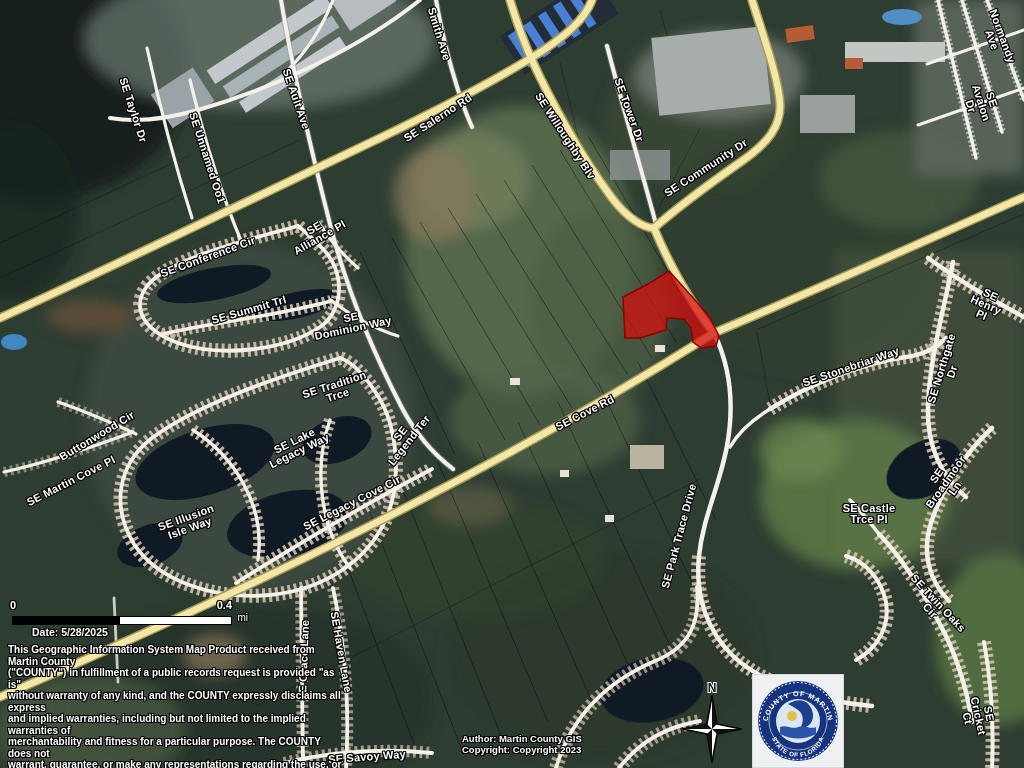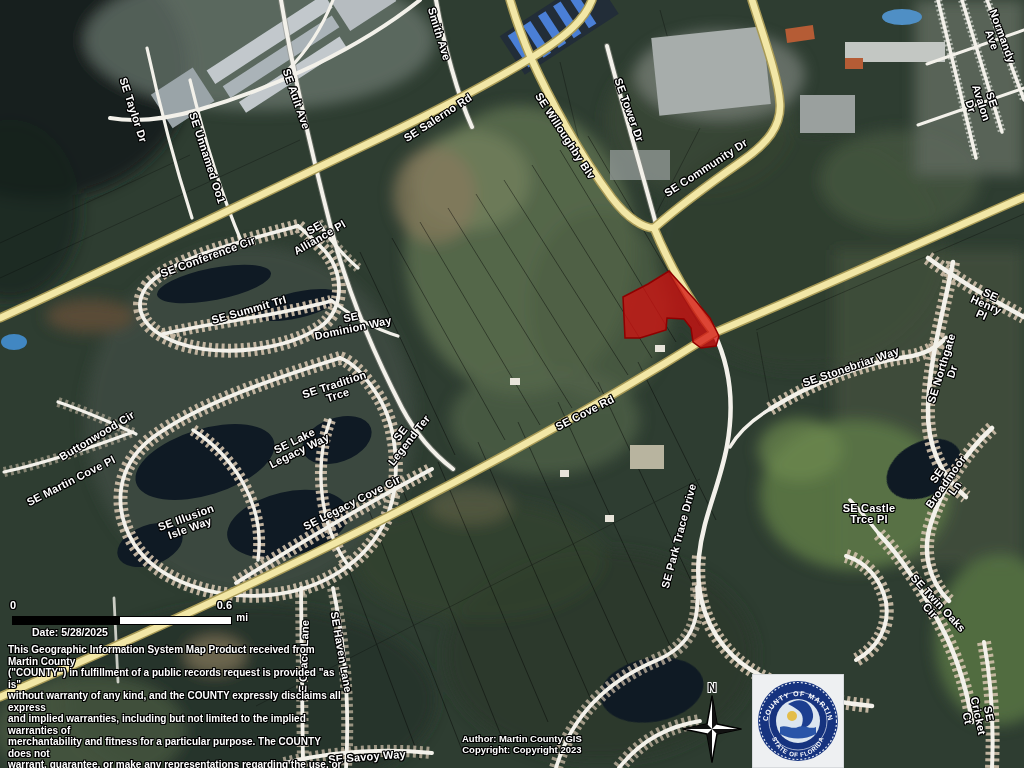--- a/index.html
+++ b/index.html
@@ -10,30 +10,30 @@
       font-weight:bold;font-size:11px;line-height:11px;color:#fff;white-space:pre-line;
       text-align:center;letter-spacing:.2px;pointer-events:none;
       text-shadow:-1px -1px 0 #000,0 -1px 0 #000,1px -1px 0 #000,-1px 0 0 #000,
                   1px 0 0 #000,-1px 1px 0 #000,0 1px 0 #000,1px 1px 0 #000;}
   .outlined{color:#fff;
       text-shadow:-1px -1px 0 #000,0 -1px 0 #000,1px -1px 0 #000,-1px 0 0 #000,
                   1px 0 0 #000,-1px 1px 0 #000,0 1px 0 #000,1px 1px 0 #000;}
   #date-label{position:absolute;left:32px;top:626px;font-size:10.5px;font-weight:bold;}
   #disclaimer{position:absolute;left:8px;top:644px;width:334px;font-size:10px;
               line-height:11.5px;font-weight:600;white-space:pre-line;}
-  #credits{position:absolute;left:462px;top:733px;font-size:9.5px;line-height:11px;font-weight:600;text-align:center;}
+  #credits{position:absolute;left:462px;top:733px;font-size:9.5px;line-height:11px;font-weight:600;}
   #credits span{display:block;}
   #scalebar{position:absolute;left:10px;top:599px;width:222px;height:30px;}
   .sb-num{position:absolute;top:0;font-size:11px;font-weight:bold;}
   .sb-0{left:0;}
   .sb-04{right:0;}
   .sb-bar{position:absolute;left:2px;top:17px;width:218px;height:7px;border:1px solid #000;
           background:#fff;}
   .sb-black{position:absolute;left:0;top:0;width:49%;height:100%;background:#000;}
-  .sb-mi{position:absolute;right:-16px;top:13px;font-size:10px;font-weight:bold;}
+  .sb-mi{position:absolute;right:-16px;top:13px;font-size:10px;font-weight:normal;}
 </style>
 </head>
 <body>
 
 <div id="stage">
 
 <svg width="1024" height="768" viewBox="0 0 1024 768">
   <defs>
     <filter id="soft" x="-20%" y="-20%" width="140%" height="140%">
       <feGaussianBlur stdDeviation="7"></feGaussianBlur>
@@ -301,21 +301,21 @@
 Trce Pl</span>
 <span class="rl" style="left:934px;top:607px;--r:47deg">SE Twin Oaks Cir</span>
 <span class="rl" style="left:978px;top:716px;--r:78deg">SE Cricket Ct</span>
 <span class="rl" style="left:679px;top:536px;--r:-75deg">SE Park Trace Drive</span>
 <span class="rl" style="left:341px;top:652px;--r:80deg">SE Haven Lane</span>
 <span class="rl" style="left:304px;top:660px;--r:-88deg">SE Grace Lane</span>
 <span class="rl" style="left:367px;top:757px;--r:-4deg">SE Savoy Way</span>
 
 <div id="scalebar">
   <span class="sb-num sb-0 outlined">0</span>
-  <span class="sb-num sb-04 outlined">0.6</span>
+  <span class="sb-num sb-04 outlined">0.4</span>
   <div class="sb-bar">
         <div class="sb-black"></div>
       </div>
   <span class="sb-mi outlined">mi</span>
 </div>
 
 <div id="date-label" class="outlined">Date: 5/28/2025</div>
 
 <div id="disclaimer" class="outlined">This Geographic Information System Map Product received from Martin County
 ("COUNTY") in fulfillment of a public records request is provided "as is"

